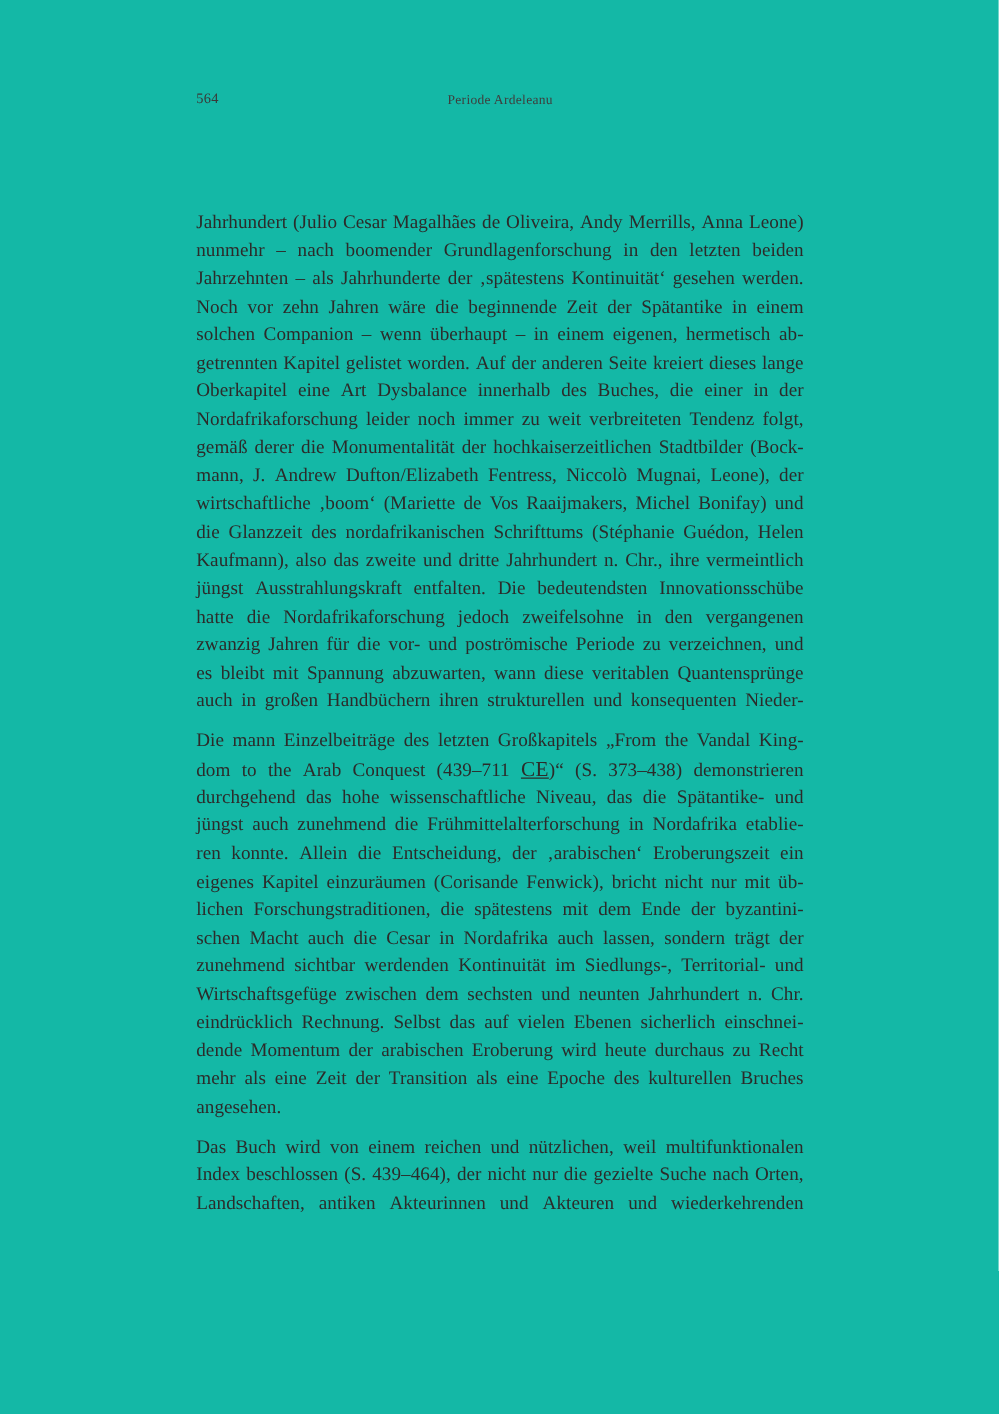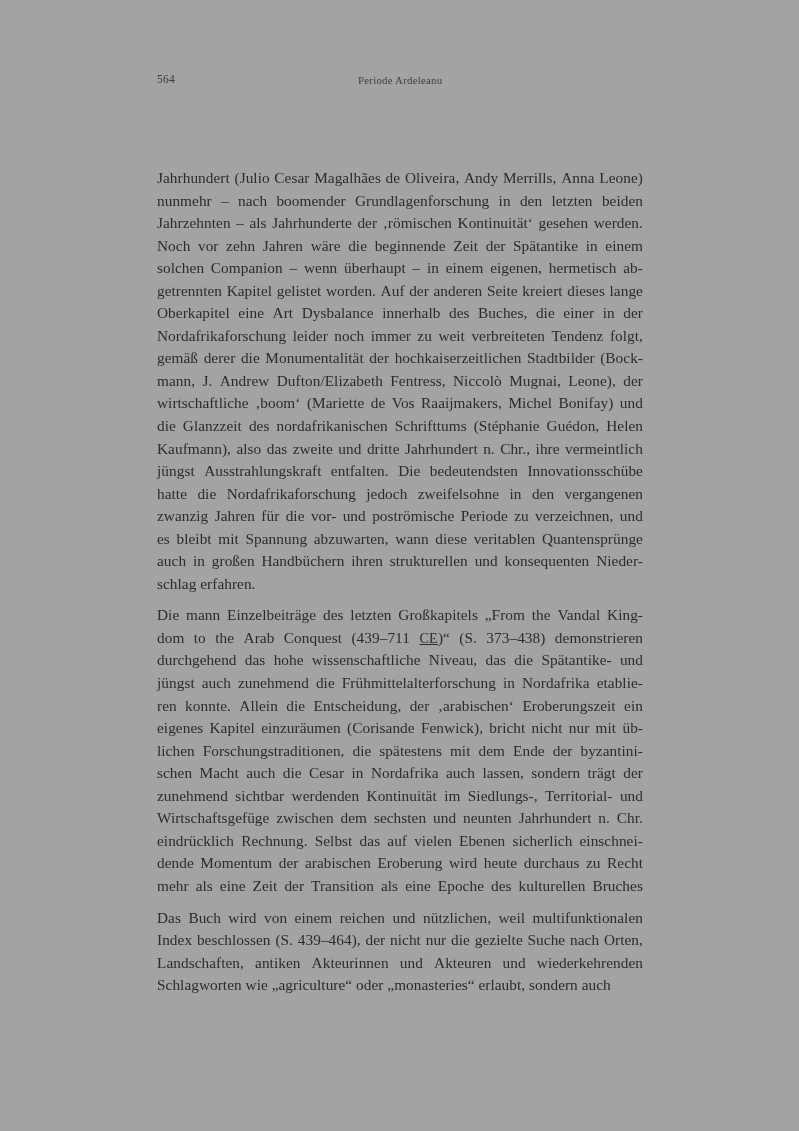--- a/index.html
+++ b/index.html
@@ -5,21 +5,21 @@
   html, body {
     margin: 0;
     padding: 0;
     background: #ffffff;
   }
 
   .page {
     position: relative;
     width: 799px;
     height: 1131px;
-    background: #a3a3a3;
+    background: #14b8a6;
     overflow: hidden;
     font-family: "Liberation Serif", "DejaVu Serif", serif;
     color: #2c2b2a;
     -webkit-font-smoothing: antialiased;
   }
 
   
   .header {
     position: absolute;
     top: 73px;
@@ -73,73 +73,72 @@
     justify-content: space-between;
   }
   
   .line.last {
     justify-content: flex-start;
   }
   .line .w {
     display: inline-block;
   }
   .sc {
-    font-size: 14px;
+    font-size: 17px;
     letter-spacing: 0.3px;
     text-decoration: underline;
   }
 </style>
 </head>
 <body>
 
 <div class="page">
 
   <div class="header">
     <span class="folio">564</span>
     <span class="runhead">Periode Ardeleanu</span>
   </div>
 
   <div class="textblock">
       <div class="para">
         <div class="line j"><span class="w">Jahrhundert</span><span class="w">(Julio</span><span class="w">Cesar</span><span class="w">Magalhães</span><span class="w">de</span><span class="w">Oliveira,</span><span class="w">Andy</span><span class="w">Merrills,</span><span class="w">Anna</span><span class="w">Leone)</span></div>
         <div class="line j"><span class="w">nunmehr</span><span class="w">–</span><span class="w">nach</span><span class="w">boomender</span><span class="w">Grundlagenforschung</span><span class="w">in</span><span class="w">den</span><span class="w">letzten</span><span class="w">beiden</span></div>
-        <div class="line j"><span class="w">Jahrzehnten</span><span class="w">–</span><span class="w">als</span><span class="w">Jahrhunderte</span><span class="w">der</span><span class="w">‚römischen</span><span class="w">Kontinuität‘</span><span class="w">gesehen</span><span class="w">werden.</span></div>
+        <div class="line j"><span class="w">Jahrzehnten</span><span class="w">–</span><span class="w">als</span><span class="w">Jahrhunderte</span><span class="w">der</span><span class="w">‚spätestens</span><span class="w">Kontinuität‘</span><span class="w">gesehen</span><span class="w">werden.</span></div>
         <div class="line j"><span class="w">Noch</span><span class="w">vor</span><span class="w">zehn</span><span class="w">Jahren</span><span class="w">wäre</span><span class="w">die</span><span class="w">beginnende</span><span class="w">Zeit</span><span class="w">der</span><span class="w">Spätantike</span><span class="w">in</span><span class="w">einem</span></div>
         <div class="line j"><span class="w">solchen</span><span class="w">Companion</span><span class="w">–</span><span class="w">wenn</span><span class="w">überhaupt</span><span class="w">–</span><span class="w">in</span><span class="w">einem</span><span class="w">eigenen,</span><span class="w">hermetisch</span><span class="w">ab-</span></div>
         <div class="line j"><span class="w">getrennten</span><span class="w">Kapitel</span><span class="w">gelistet</span><span class="w">worden.</span><span class="w">Auf</span><span class="w">der</span><span class="w">anderen</span><span class="w">Seite</span><span class="w">kreiert</span><span class="w">dieses</span><span class="w">lange</span></div>
         <div class="line j"><span class="w">Oberkapitel</span><span class="w">eine</span><span class="w">Art</span><span class="w">Dysbalance</span><span class="w">innerhalb</span><span class="w">des</span><span class="w">Buches,</span><span class="w">die</span><span class="w">einer</span><span class="w">in</span><span class="w">der</span></div>
         <div class="line j"><span class="w">Nordafrikaforschung</span><span class="w">leider</span><span class="w">noch</span><span class="w">immer</span><span class="w">zu</span><span class="w">weit</span><span class="w">verbreiteten</span><span class="w">Tendenz</span><span class="w">folgt,</span></div>
         <div class="line j"><span class="w">gemäß</span><span class="w">derer</span><span class="w">die</span><span class="w">Monumentalität</span><span class="w">der</span><span class="w">hochkaiserzeitlichen</span><span class="w">Stadtbilder</span><span class="w">(Bock-</span></div>
         <div class="line j"><span class="w">mann,</span><span class="w">J.</span><span class="w">Andrew</span><span class="w">Dufton/Elizabeth</span><span class="w">Fentress,</span><span class="w">Niccolò</span><span class="w">Mugnai,</span><span class="w">Leone),</span><span class="w">der</span></div>
         <div class="line j"><span class="w">wirtschaftliche</span><span class="w">‚boom‘</span><span class="w">(Mariette</span><span class="w">de</span><span class="w">Vos</span><span class="w">Raaijmakers,</span><span class="w">Michel</span><span class="w">Bonifay)</span><span class="w">und</span></div>
         <div class="line j"><span class="w">die</span><span class="w">Glanzzeit</span><span class="w">des</span><span class="w">nordafrikanischen</span><span class="w">Schrifttums</span><span class="w">(Stéphanie</span><span class="w">Guédon,</span><span class="w">Helen</span></div>
         <div class="line j"><span class="w">Kaufmann),</span><span class="w">also</span><span class="w">das</span><span class="w">zweite</span><span class="w">und</span><span class="w">dritte</span><span class="w">Jahrhundert</span><span class="w">n.</span><span class="w">Chr.,</span><span class="w">ihre</span><span class="w">vermeintlich</span></div>
         <div class="line j"><span class="w">jüngst</span><span class="w">Ausstrahlungskraft</span><span class="w">entfalten.</span><span class="w">Die</span><span class="w">bedeutendsten</span><span class="w">Innovationsschübe</span></div>
         <div class="line j"><span class="w">hatte</span><span class="w">die</span><span class="w">Nordafrikaforschung</span><span class="w">jedoch</span><span class="w">zweifelsohne</span><span class="w">in</span><span class="w">den</span><span class="w">vergangenen</span></div>
         <div class="line j"><span class="w">zwanzig</span><span class="w">Jahren</span><span class="w">für</span><span class="w">die</span><span class="w">vor-</span><span class="w">und</span><span class="w">poströmische</span><span class="w">Periode</span><span class="w">zu</span><span class="w">verzeichnen,</span><span class="w">und</span></div>
         <div class="line j"><span class="w">es</span><span class="w">bleibt</span><span class="w">mit</span><span class="w">Spannung</span><span class="w">abzuwarten,</span><span class="w">wann</span><span class="w">diese</span><span class="w">veritablen</span><span class="w">Quantensprünge</span></div>
         <div class="line j"><span class="w">auch</span><span class="w">in</span><span class="w">großen</span><span class="w">Handbüchern</span><span class="w">ihren</span><span class="w">strukturellen</span><span class="w">und</span><span class="w">konsequenten</span><span class="w">Nieder-</span></div>
-        <div class="line last">schlag erfahren.</div>
       </div>
       <div class="para">
         <div class="line j"><span class="w">Die</span><span class="w">mann</span><span class="w">Einzelbeiträge</span><span class="w">des</span><span class="w">letzten</span><span class="w">Großkapitels</span><span class="w">„From</span><span class="w">the</span><span class="w">Vandal</span><span class="w">King-</span></div>
         <div class="line j"><span class="w">dom</span><span class="w">to</span><span class="w">the</span><span class="w">Arab</span><span class="w">Conquest</span><span class="w">(439–711</span><span class="w"><span class="sc">CE</span>)“</span><span class="w">(S.</span><span class="w">373–438)</span><span class="w">demonstrieren</span></div>
         <div class="line j"><span class="w">durchgehend</span><span class="w">das</span><span class="w">hohe</span><span class="w">wissenschaftliche</span><span class="w">Niveau,</span><span class="w">das</span><span class="w">die</span><span class="w">Spätantike-</span><span class="w">und</span></div>
         <div class="line j"><span class="w">jüngst</span><span class="w">auch</span><span class="w">zunehmend</span><span class="w">die</span><span class="w">Frühmittelalterforschung</span><span class="w">in</span><span class="w">Nordafrika</span><span class="w">etablie-</span></div>
         <div class="line j"><span class="w">ren</span><span class="w">konnte.</span><span class="w">Allein</span><span class="w">die</span><span class="w">Entscheidung,</span><span class="w">der</span><span class="w">‚arabischen‘</span><span class="w">Eroberungszeit</span><span class="w">ein</span></div>
         <div class="line j"><span class="w">eigenes</span><span class="w">Kapitel</span><span class="w">einzuräumen</span><span class="w">(Corisande</span><span class="w">Fenwick),</span><span class="w">bricht</span><span class="w">nicht</span><span class="w">nur</span><span class="w">mit</span><span class="w">üb-</span></div>
         <div class="line j"><span class="w">lichen</span><span class="w">Forschungstraditionen,</span><span class="w">die</span><span class="w">spätestens</span><span class="w">mit</span><span class="w">dem</span><span class="w">Ende</span><span class="w">der</span><span class="w">byzantini-</span></div>
         <div class="line j"><span class="w">schen</span><span class="w">Macht</span><span class="w">auch</span><span class="w">die</span><span class="w">Cesar</span><span class="w">in</span><span class="w">Nordafrika</span><span class="w">auch</span><span class="w">lassen,</span><span class="w">sondern</span><span class="w">trägt</span><span class="w">der</span></div>
         <div class="line j"><span class="w">zunehmend</span><span class="w">sichtbar</span><span class="w">werdenden</span><span class="w">Kontinuität</span><span class="w">im</span><span class="w">Siedlungs-,</span><span class="w">Territorial-</span><span class="w">und</span></div>
         <div class="line j"><span class="w">Wirtschaftsgefüge</span><span class="w">zwischen</span><span class="w">dem</span><span class="w">sechsten</span><span class="w">und</span><span class="w">neunten</span><span class="w">Jahrhundert</span><span class="w">n.</span><span class="w">Chr.</span></div>
         <div class="line j"><span class="w">eindrücklich</span><span class="w">Rechnung.</span><span class="w">Selbst</span><span class="w">das</span><span class="w">auf</span><span class="w">vielen</span><span class="w">Ebenen</span><span class="w">sicherlich</span><span class="w">einschnei-</span></div>
         <div class="line j"><span class="w">dende</span><span class="w">Momentum</span><span class="w">der</span><span class="w">arabischen</span><span class="w">Eroberung</span><span class="w">wird</span><span class="w">heute</span><span class="w">durchaus</span><span class="w">zu</span><span class="w">Recht</span></div>
         <div class="line j"><span class="w">mehr</span><span class="w">als</span><span class="w">eine</span><span class="w">Zeit</span><span class="w">der</span><span class="w">Transition</span><span class="w">als</span><span class="w">eine</span><span class="w">Epoche</span><span class="w">des</span><span class="w">kulturellen</span><span class="w">Bruches</span></div>
+        <div class="line last">angesehen.</div>
       </div>
       <div class="para">
         <div class="line j"><span class="w">Das</span><span class="w">Buch</span><span class="w">wird</span><span class="w">von</span><span class="w">einem</span><span class="w">reichen</span><span class="w">und</span><span class="w">nützlichen,</span><span class="w">weil</span><span class="w">multifunktionalen</span></div>
         <div class="line j"><span class="w">Index</span><span class="w">beschlossen</span><span class="w">(S.</span><span class="w">439–464),</span><span class="w">der</span><span class="w">nicht</span><span class="w">nur</span><span class="w">die</span><span class="w">gezielte</span><span class="w">Suche</span><span class="w">nach</span><span class="w">Orten,</span></div>
         <div class="line j"><span class="w">Landschaften,</span><span class="w">antiken</span><span class="w">Akteurinnen</span><span class="w">und</span><span class="w">Akteuren</span><span class="w">und</span><span class="w">wiederkehrenden</span></div>
-        <div class="line last">Schlagworten wie „agriculture“ oder „monasteries“ erlaubt, sondern auch</div>
       </div>
     </div>
 
 </div>
 
 </body></html>

